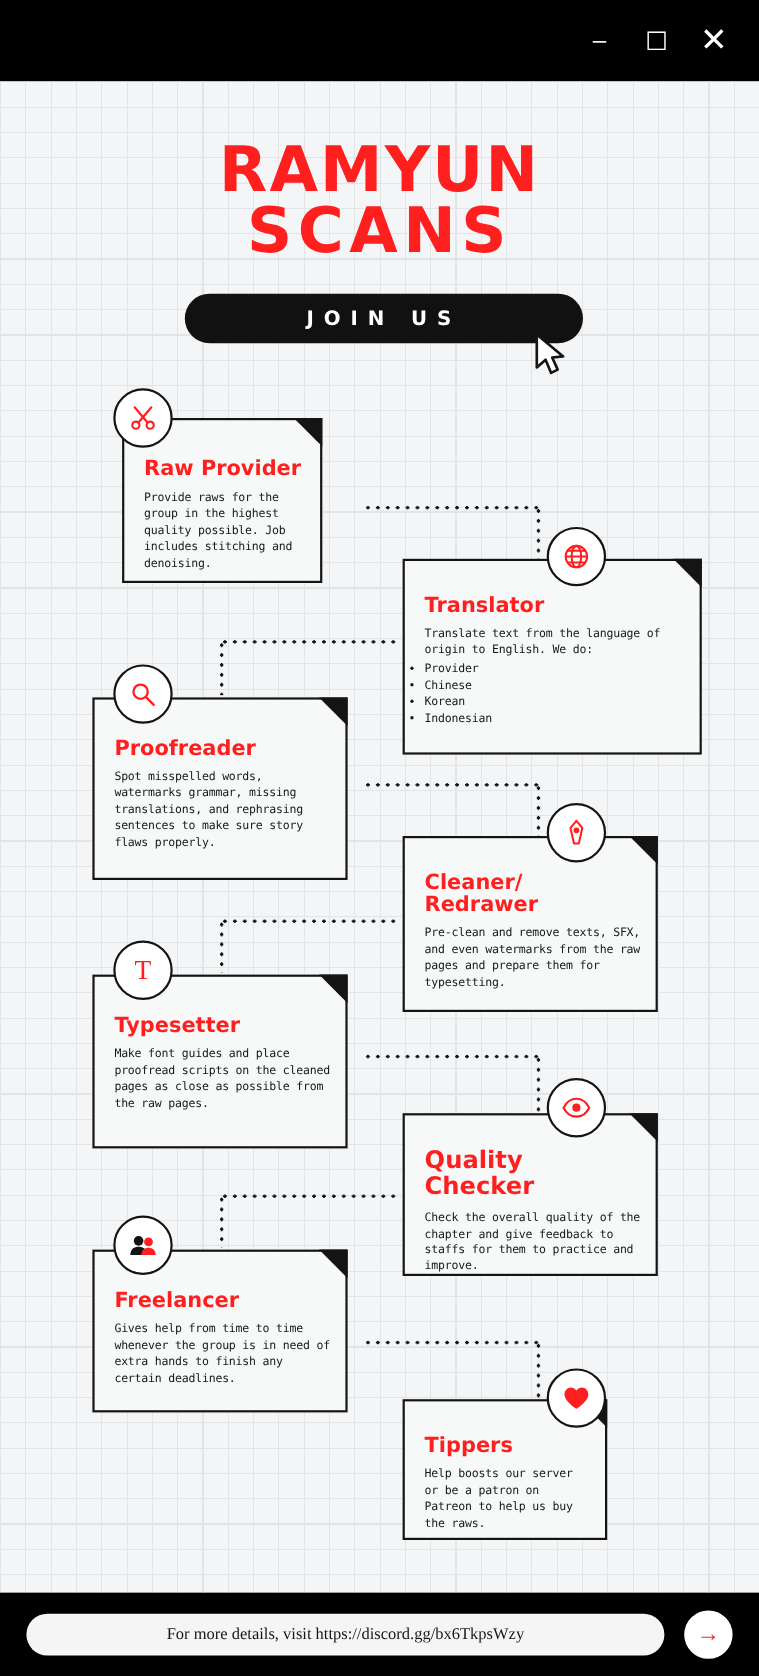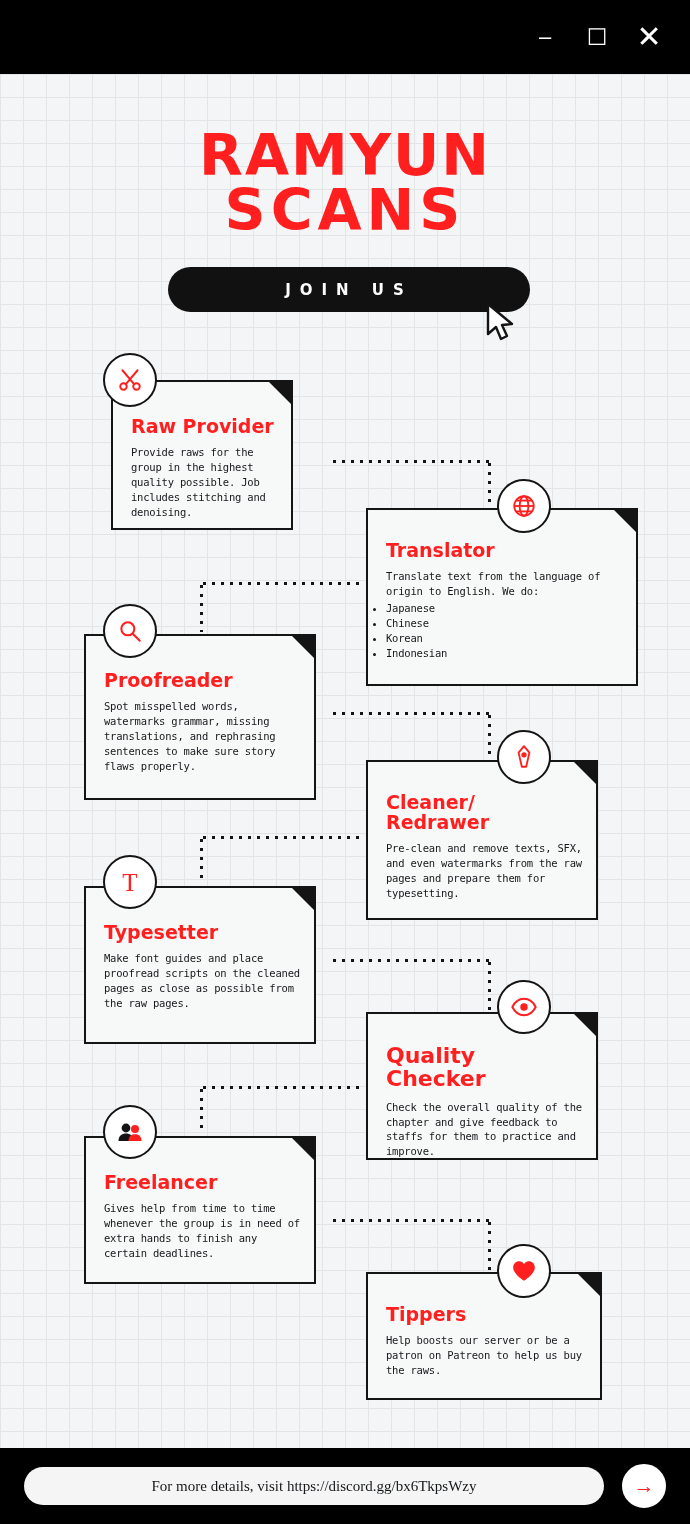--- a/index.html
+++ b/index.html
@@ -64,21 +64,21 @@
   }
   .brand .l2 { letter-spacing: 5px; }
 
   .joinus {
     position: absolute;
     top: 193px; left: 168px;
     width: 362px; height: 45px;
     background: #111;
     border-radius: 23px;
     color: #fff;
-    font-size: 15px;
+    font-size: 18px;
     font-weight: 700;
     letter-spacing: 9px;
     display: flex; align-items: center; justify-content: center;
     cursor: pointer;
     font-family: "DejaVu Sans", sans-serif;
   }
   .cursor {
     position: absolute;
     top: 228px; left: 484px;
     width: 34px; height: 42px;
@@ -248,21 +248,21 @@
     </div>
 
     <div class="card-wrap" style="left:366px; top:434px; width:272px; height:178px;">
       <div class="shadow" style="z-index:0;"></div>
       <div class="card-inner">
         <div class="fold"></div>
         <div style="padding:30px 14px 10px 18px;">
           <div class="card-title">Translator</div>
           <div class="card-body" style="margin-top:9px;">Translate text from the language of origin to English. We do:</div>
           <ul class="card-body" style="margin-top:2px;">
-            <li>Japanese</li>
+            <li>Provider</li>
             <li>Chinese</li>
             <li>Korean</li>
             <li>Indonesian</li>
           </ul>
         </div>
       </div>
     </div>
     <div class="badge" style="left:497px; top:405px;">
       <svg width="26" height="26" viewBox="0 0 24 24" fill="none" stroke="#ff1f1f" stroke-width="1.7">
         <circle cx="12" cy="12" r="9"></circle>
@@ -350,21 +350,21 @@
     </div>
     <div class="badge" style="left:103px; top:1031px;">
       <svg width="30" height="26" viewBox="0 0 30 24">
         <circle cx="11" cy="8" r="4.4" fill="#141414"></circle>
         <path d="M3.5 21 C3.5 15.5 7 13.5 11 13.5 C15 13.5 18.5 15.5 18.5 21 Z" fill="#141414"></path>
         <circle cx="20" cy="9" r="4" fill="#ff1f1f"></circle>
         <path d="M13.5 21 C13.5 16.2 16.5 14.3 20 14.3 C23.5 14.3 26.5 16.2 26.5 21 Z" fill="#ff1f1f"></path>
       </svg>
     </div>
 
-    <div class="card-wrap" style="left:366px; top:1198px; width:236px; height:128px;">
+    <div class="card-wrap" style="left:366px; top:1198px; width:186px; height:128px;">
       <div class="shadow" style="z-index:0;"></div>
       <div class="card-inner">
         <div class="fold"></div>
         <div style="padding:30px 14px 10px 18px;">
           <div class="card-title">Tippers</div>
           <div class="card-body" style="margin-top:9px;">Help boosts our server or be a patron on Patreon to help us buy the raws.</div>
         </div>
       </div>
     </div>
     <div class="badge" style="left:497px; top:1170px;">

